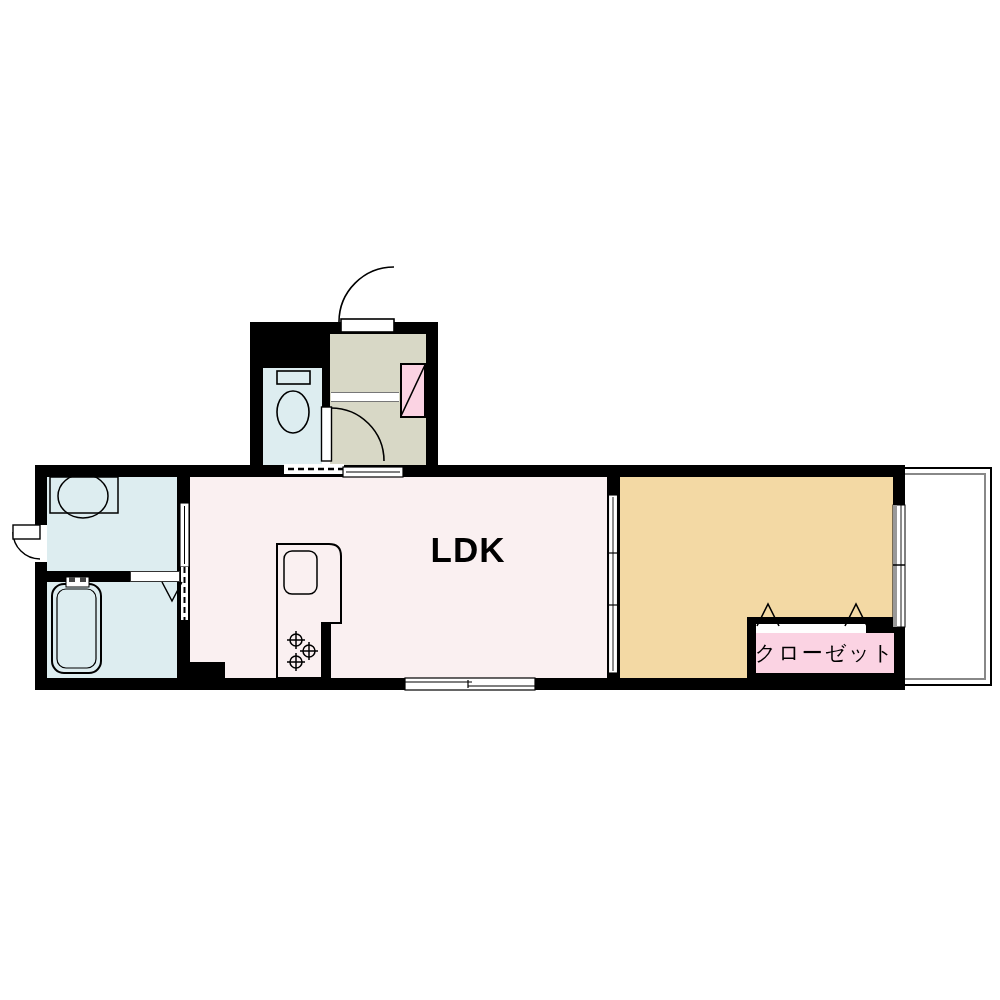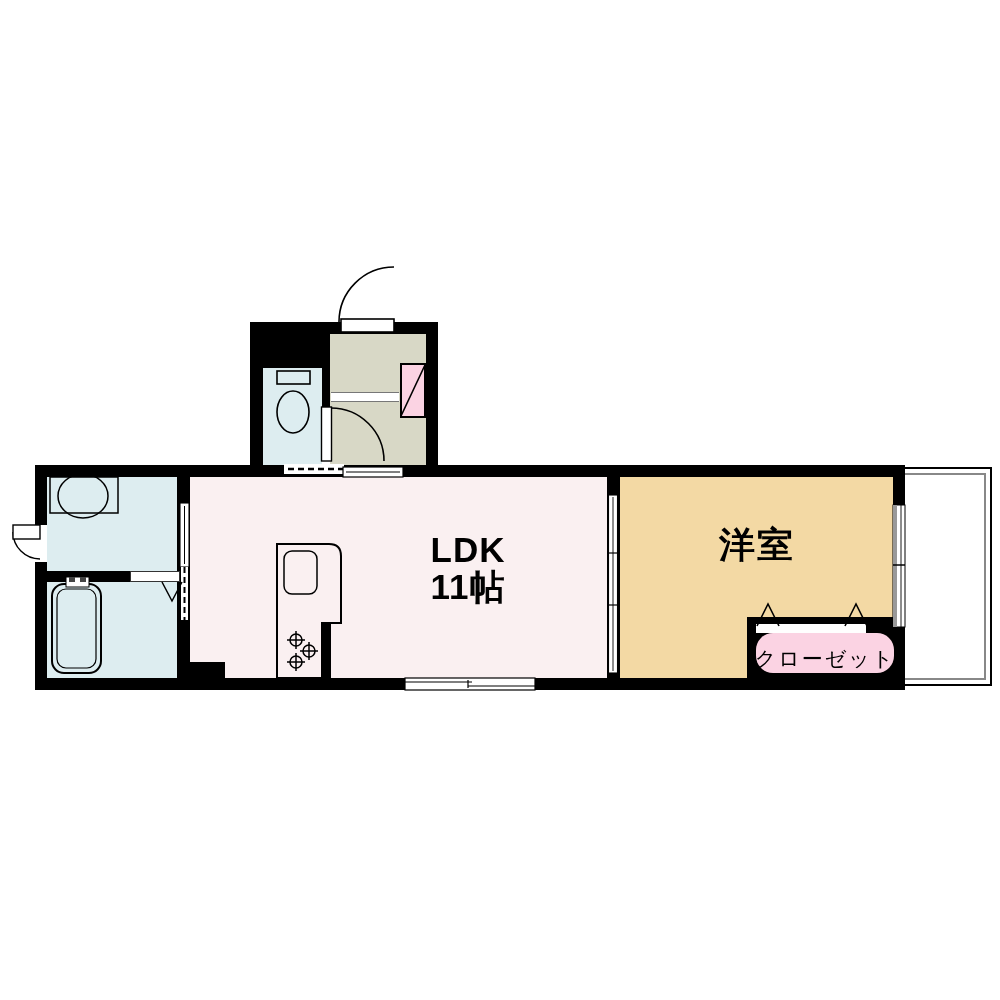--- a/index.html
+++ b/index.html
@@ -13,21 +13,21 @@
   .room-hall{background:#d8d8c6;}
   .opening{position:absolute;background:#ffffff;}
   .opening.bordered{border:1px solid #333;box-sizing:border-box;}
   .balcony{position:absolute;left:903px;top:467px;width:89px;height:219px;
            background:#ffffff;border:2px solid #000;box-sizing:border-box;}
   .railing{position:absolute;left:0;top:4px;right:4px;bottom:4px;
            border:2px solid #888888;border-left:none;}
   .closet-box{position:absolute;left:747px;top:617px;width:158px;height:73px;background:#000000;}
   .closet-track{position:absolute;left:756px;top:624px;width:110px;height:9px;background:#ffffff;}
   .closet-inner{position:absolute;left:756px;top:633px;width:138px;height:40px;background:#fbd3e3;
-                display:flex;align-items:flex-end;justify-content:center;border-radius:17px;}
+                display:flex;align-items:center;justify-content:center;}
   .closet-inner .lbl{font-size:21px;letter-spacing:2px;color:#000;font-weight:500;white-space:nowrap;}
   .shoebox{position:absolute;left:400px;top:363px;width:26px;height:55px;background:#fbd3e3;
            border:2px solid #000;box-sizing:border-box;}
   .threshold{position:absolute;left:331px;top:392px;width:68px;height:10px;background:#ffffff;
              border-top:1px solid #777;border-bottom:1px solid #777;box-sizing:border-box;}
   svg.overlay{position:absolute;left:0;top:0;}
   .room-label{position:absolute;text-align:center;color:#000;font-weight:600;}
   .room-label .l1,.room-label .l2{white-space:nowrap;}
   .label-ldk{left:388px;top:531px;width:160px;font-size:35px;line-height:37px;letter-spacing:1px;}
   .label-west{left:677px;top:525px;width:160px;font-size:36px;line-height:39px;letter-spacing:2px;}
@@ -169,20 +169,18 @@
     <g fill="none" stroke="#000" stroke-width="1.6">
       <path d="M 757 626 L 768 604 L 779 626"></path>
       <path d="M 845 626 L 856 604 L 867 626"></path>
     </g>
 
     <line x1="401" y1="416" x2="425" y2="365" stroke="#000" stroke-width="1.6"></line>
   </svg>
 
   <div class="room-label label-ldk">
     <div class="l1">LDK</div>
-    <div class="l2">11帖</div>
   </div>
 
   <div class="room-label label-west">
-    <div class="l1">洋室</div>
   </div>
 
 </div>
 
 </body></html>

